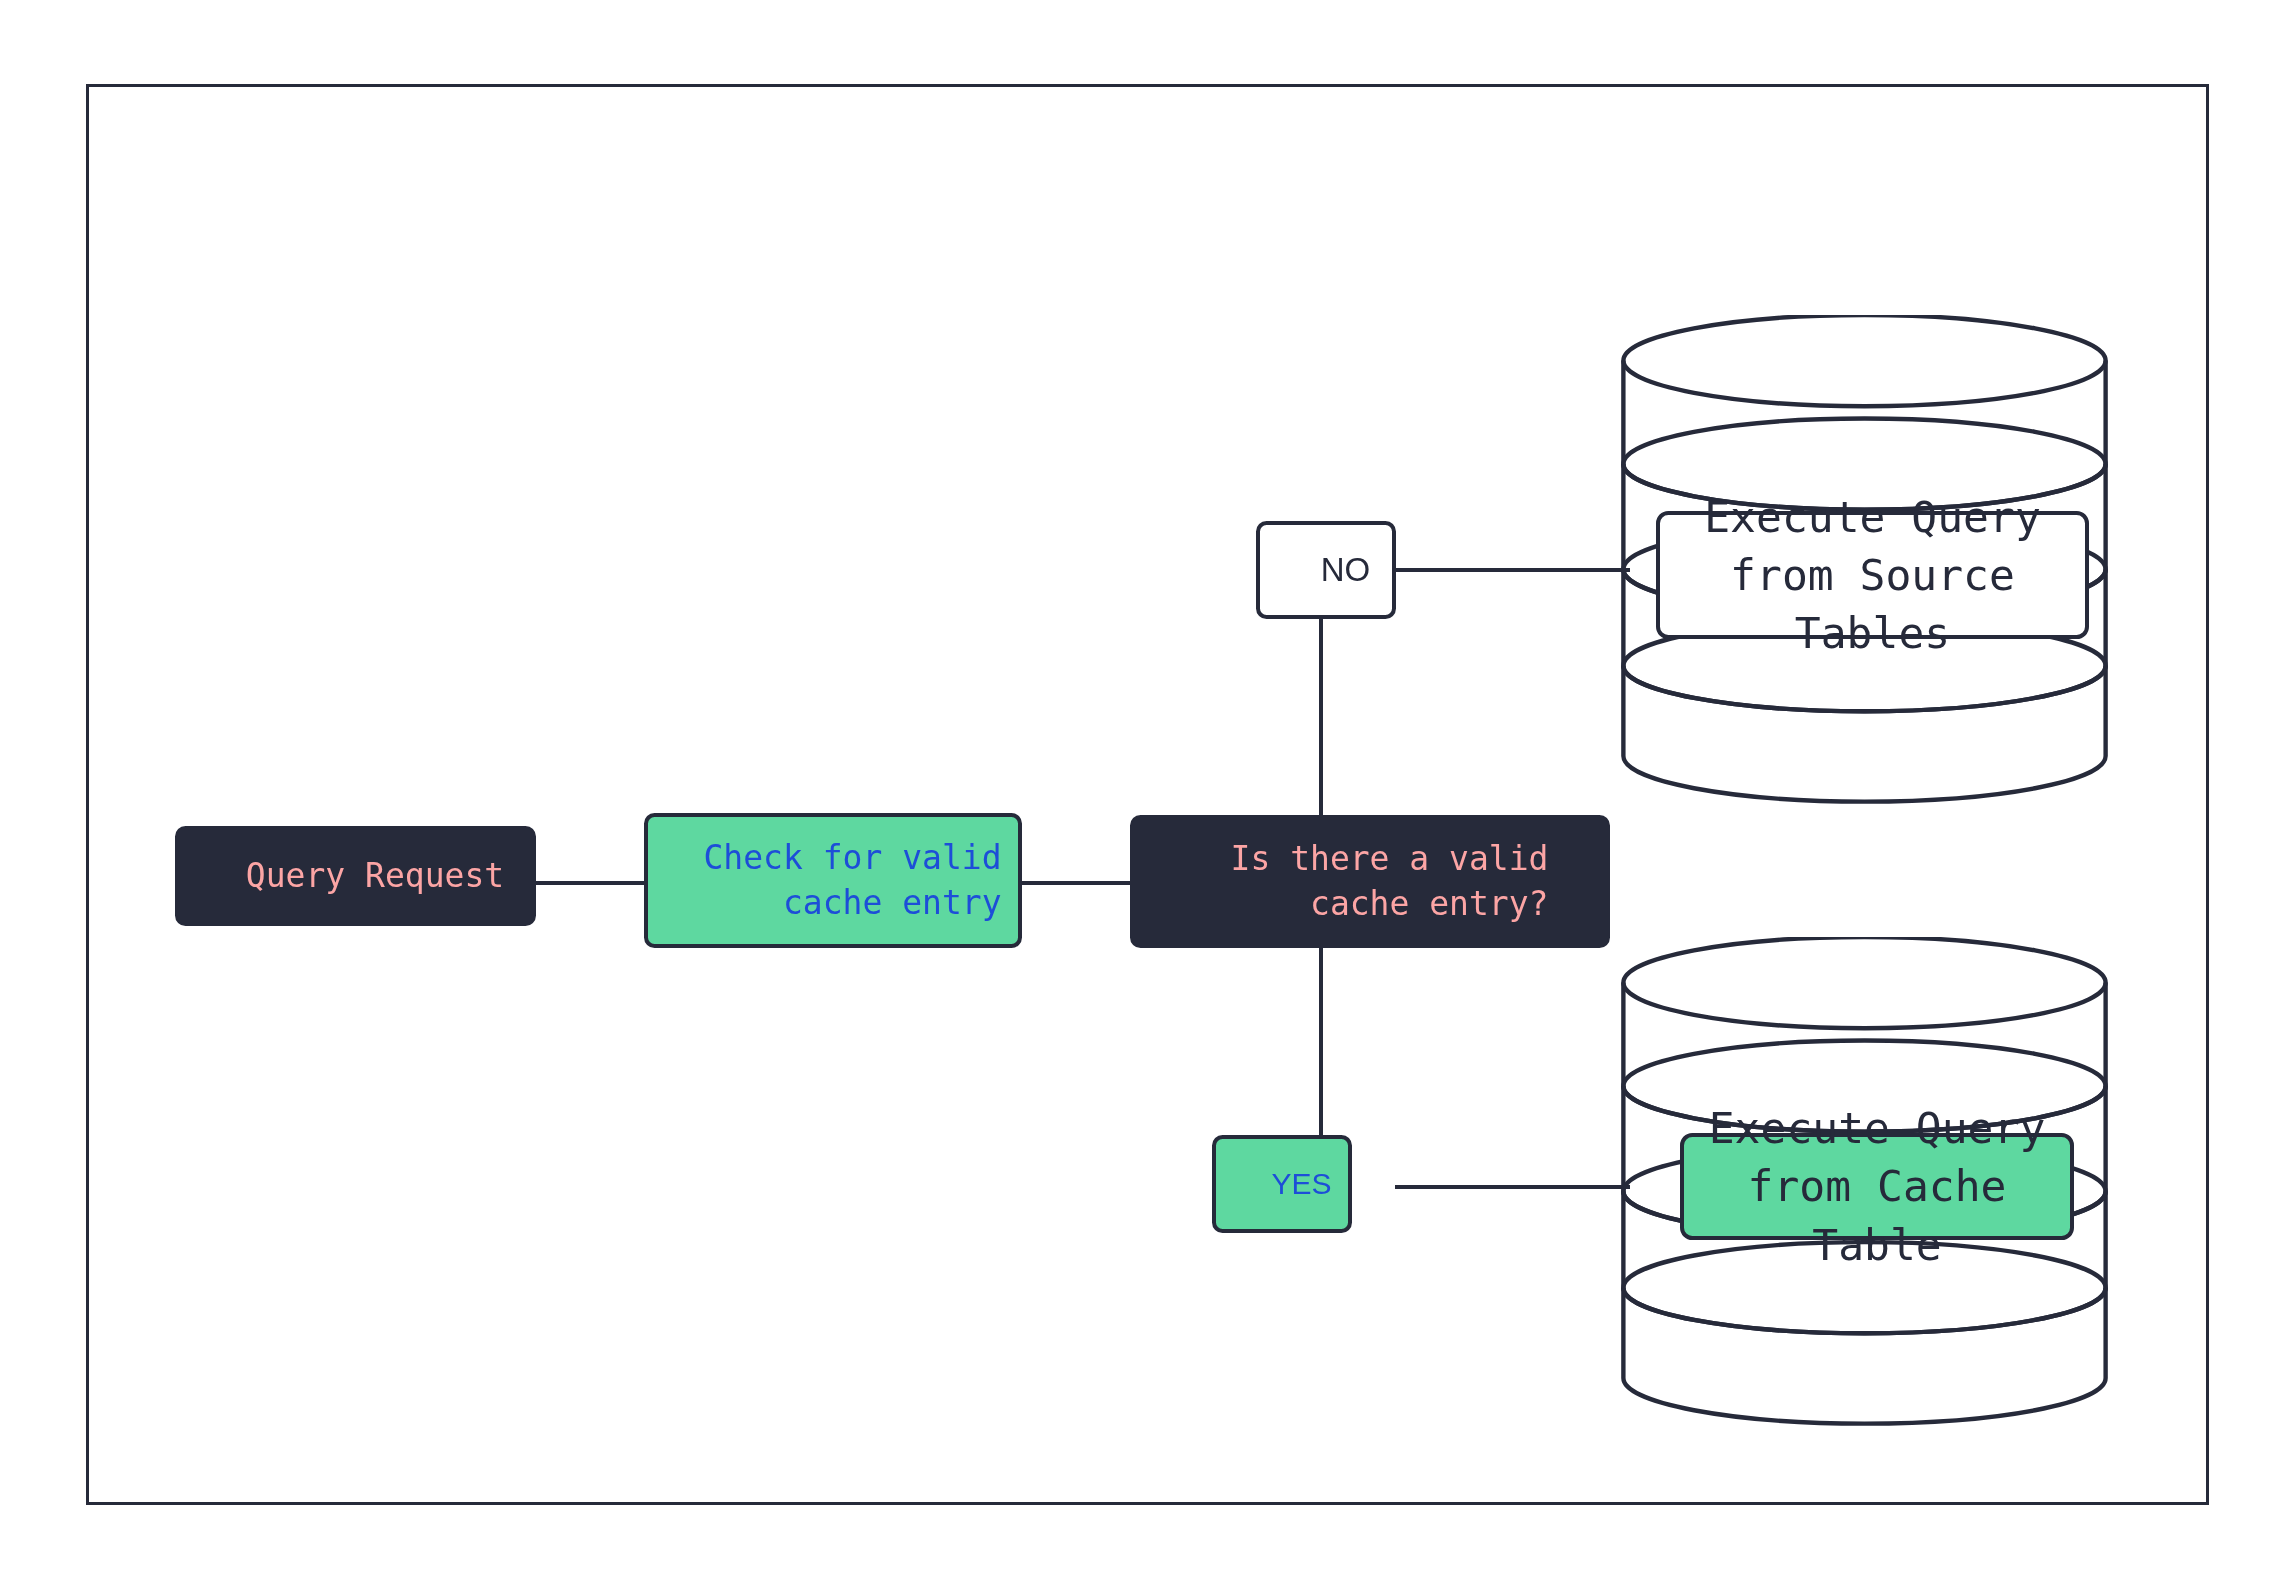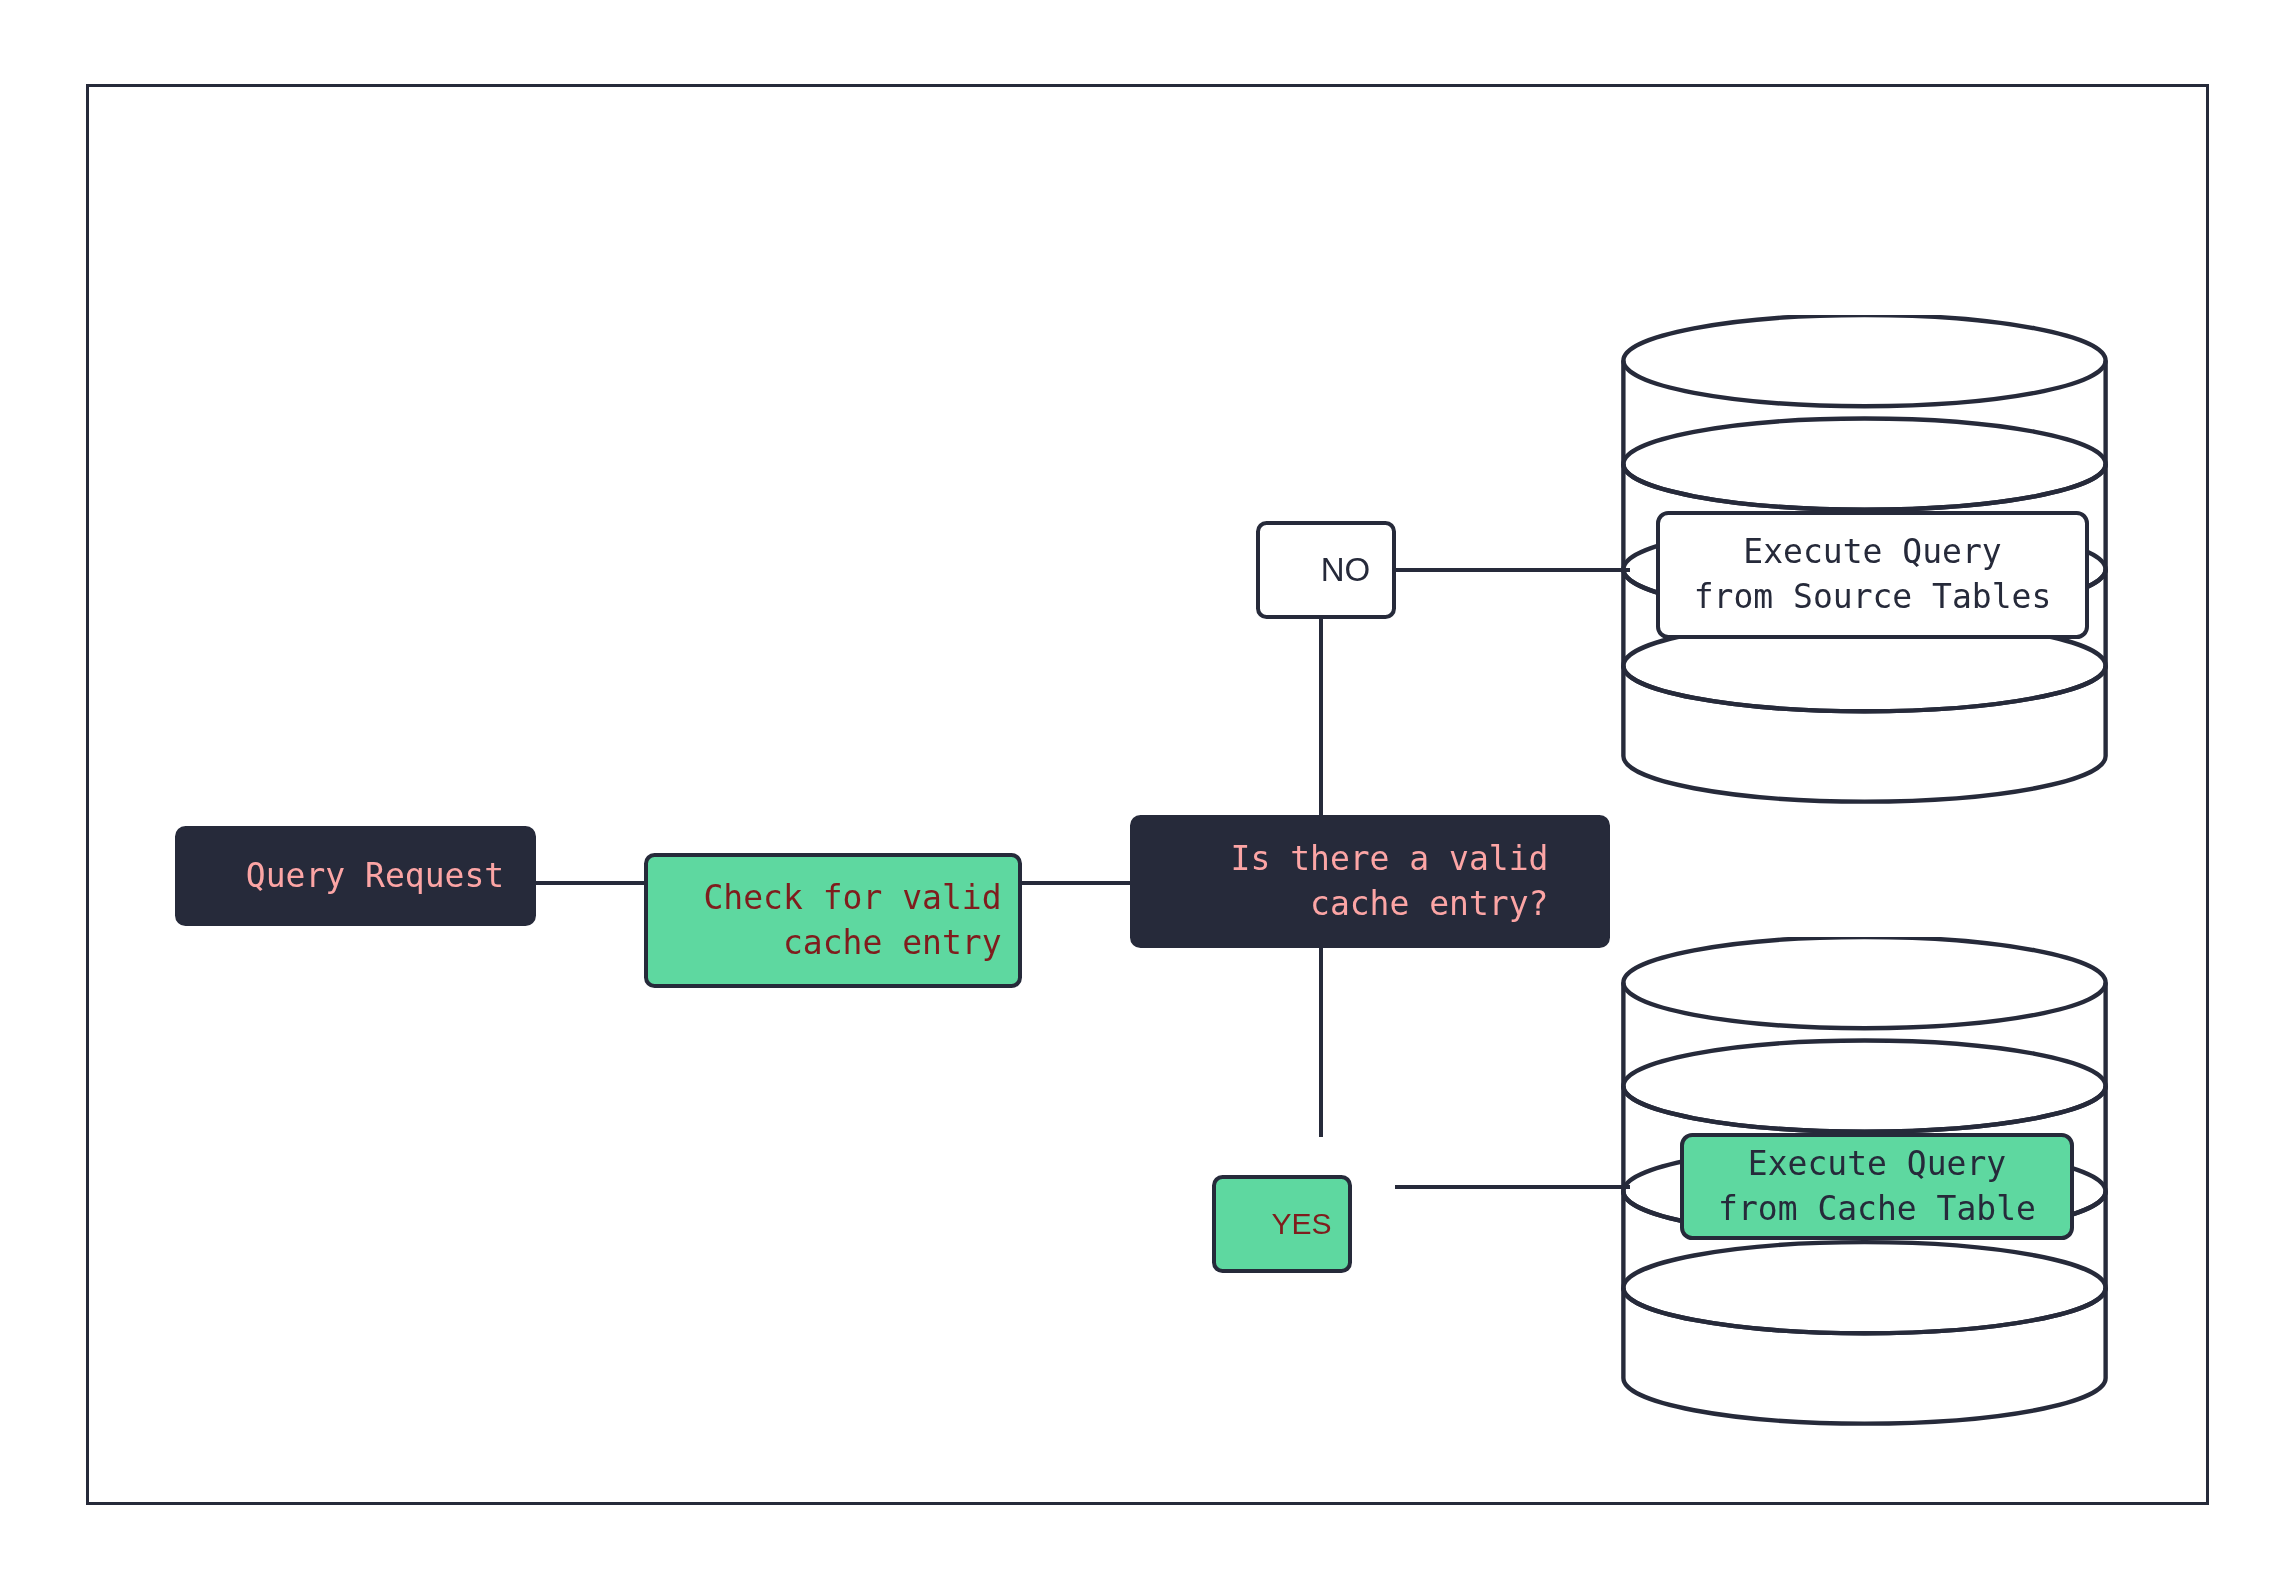--- a/index.html
+++ b/index.html
@@ -63,39 +63,38 @@
     padding-left: 39px;
   }
   .node-dark {
     background: #262a3a;
     color: #fca5a5;
     border-radius: 10.5px;
     border: 2.6px solid #262a3a;
   }
   .node-green {
     background: #5ed8a0;
-    color: #7f1d1d;
+    color: #1d4ed8;
     border-radius: 10.5px;
     border: 4.4px solid #262a3a;
-    margin-top: 40px;
   }
   .node-white {
     background: #ffffff;
     color: #262a3a;
     border-radius: 10.5px;
     border: 4.4px solid #262a3a;
   }
   .label-box {
     position: absolute;
     box-sizing: border-box;
     display: flex;
     align-items: center;
     justify-content: center;
     font-family: "Liberation Sans", sans-serif;
-    font-size: 33px;
+    font-size: 43px;
     color: #262a3a;
     border-radius: 12.3px;
     border: 4.4px solid #262a3a;
     background: #ffffff;
     z-index: 6;
   }
   .label-box.green { background: #5ed8a0; }
 
   #n-query   { left: 175px; top: 826px;  width: 361px; height: 100px; font-size: 33px; }
   #n-check   { left: 644px; top: 813px;  width: 378px; height: 135px; font-size: 33px; }

